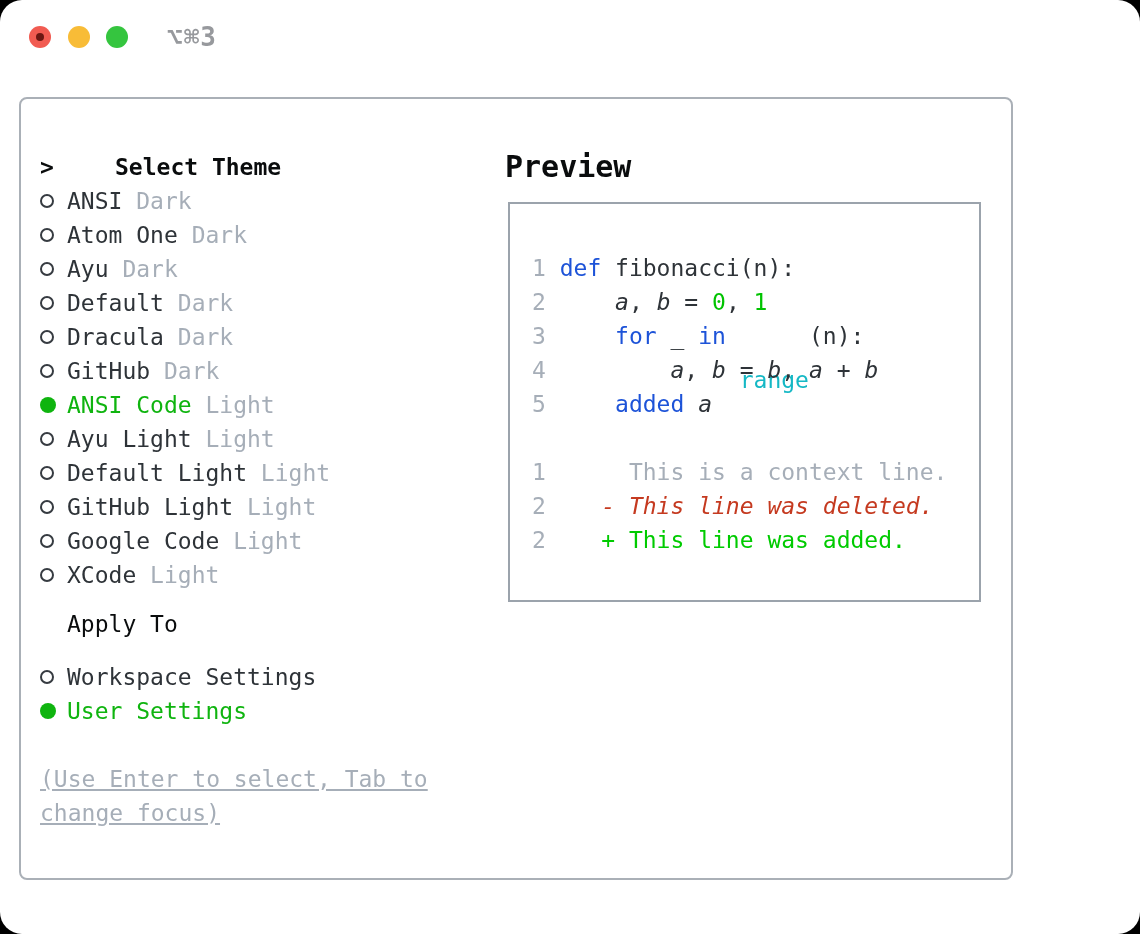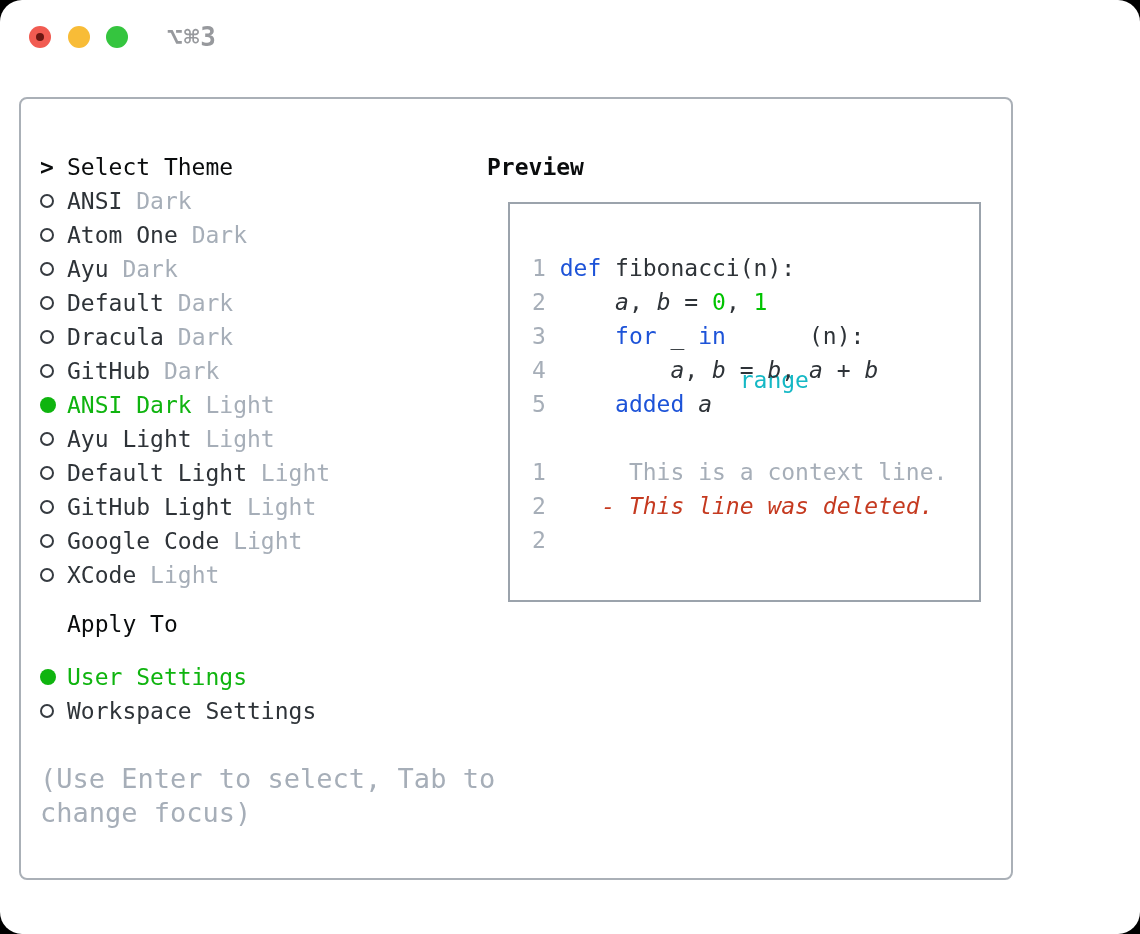--- a/index.html
+++ b/index.html
@@ -25,35 +25,35 @@
   }
   
   .main-box{
     position:absolute;left:19px;top:97px;width:990px;height:779px;
     border:2px solid var(--border_outer,#aab0b7);border-radius:8px;background:#fff;
   }
   
   .row{display:flex;align-items:center;height:34px;white-space:pre;font-size:23px;}
   .marker{display:inline-flex;width:27px;align-items:center;flex:none;}
   .prompt{font-weight:bold;color:var(--header,#0a0c0d);font-size:23px;}
-  .header-text{font-weight:normal;color:var(--header,#0a0c0d);}
+  .header-text{font-weight:bold;color:var(--header,#0a0c0d);margin-left:48px;}
   .plain-header{color:var(--header,#0a0c0d);}
   .label{color:var(--fg,#2e3338);}
   .label.green{color:var(--select_green,#0fb40f);}
   .suffix{color:var(--muted,#a6aeb8);}
   .bullet{width:10px;height:10px;border:2.5px solid #363b41;border-radius:50%;box-sizing:content-box;}
   .bullet.sel{width:16px;height:16px;border:none;background:var(--select_green,#0fb40f);}
   
   .theme-header{position:absolute;left:19px;top:51px;}
   #theme-list{position:absolute;left:19px;top:85px;}
   .apply-header{position:absolute;left:19px;top:508px;}
   #apply-list{position:absolute;left:19px;top:561px;}
-  #help{position:absolute;left:19px;top:663px;font-size:27px;line-height:34px;color:var(--muted,#a6aeb8);white-space:pre;}
+  #help{position:absolute;left:19px;top:663px;font-size:23px;line-height:34px;color:var(--muted,#a6aeb8);white-space:pre;text-decoration:underline;}
   
-  .preview-title{position:absolute;left:466px;top:51px;height:34px;line-height:34px;font-size:23px;font-weight:bold;color:var(--header,#0a0c0d);}
+  .preview-title{position:absolute;left:484px;top:51px;height:34px;line-height:34px;font-size:30px;font-weight:bold;color:var(--header,#0a0c0d);}
   .preview-box{
     position:absolute;left:487px;top:103px;width:473px;height:400px;
     border:2px solid var(--border_inner,#9ba3ac);background:#fff;
     padding:47px 0 0 22px;box-sizing:border-box;overflow:hidden;
   }
   .pline{display:flex;height:34px;line-height:34px;white-space:pre;font-size:23px;}
   .lnum{display:inline-block;width:2ch;color:var(--muted,#a6aeb8);flex:none;}
   #diff-lines{margin-top:34px;}
   .s-fg{color:var(--fg,#2e3338);}
   .s-kw{color:var(--kw,#1d53d8);}
@@ -85,51 +85,51 @@
       <span class="header-text">Select Theme</span>
     </div>
 
     <div id="theme-list">
         <div class="row"><span class="marker"><span class="bullet"></span></span><span class="label">ANSI</span><span class="suffix"> Dark</span></div>
         <div class="row"><span class="marker"><span class="bullet"></span></span><span class="label">Atom One</span><span class="suffix"> Dark</span></div>
         <div class="row"><span class="marker"><span class="bullet"></span></span><span class="label">Ayu</span><span class="suffix"> Dark</span></div>
         <div class="row"><span class="marker"><span class="bullet"></span></span><span class="label">Default</span><span class="suffix"> Dark</span></div>
         <div class="row"><span class="marker"><span class="bullet"></span></span><span class="label">Dracula</span><span class="suffix"> Dark</span></div>
         <div class="row"><span class="marker"><span class="bullet"></span></span><span class="label">GitHub</span><span class="suffix"> Dark</span></div>
-        <div class="row"><span class="marker"><span class="bullet sel"></span></span><span class="label green">ANSI Dark</span><span class="suffix"> Light</span></div>
+        <div class="row"><span class="marker"><span class="bullet sel"></span></span><span class="label green">ANSI Code</span><span class="suffix"> Light</span></div>
         <div class="row"><span class="marker"><span class="bullet"></span></span><span class="label">Ayu Light</span><span class="suffix"> Light</span></div>
         <div class="row"><span class="marker"><span class="bullet"></span></span><span class="label">Default Light</span><span class="suffix"> Light</span></div>
         <div class="row"><span class="marker"><span class="bullet"></span></span><span class="label">GitHub Light</span><span class="suffix"> Light</span></div>
         <div class="row"><span class="marker"><span class="bullet"></span></span><span class="label">Google Code</span><span class="suffix"> Light</span></div>
         <div class="row"><span class="marker"><span class="bullet"></span></span><span class="label">XCode</span><span class="suffix"> Light</span></div>
       </div>
 
     <div class="row apply-header">
       <span class="marker"></span>
       <span class="plain-header">Apply To</span>
     </div>
 
     <div id="apply-list">
+        <div class="row"><span class="marker"><span class="bullet"></span></span><span class="label">Workspace Settings</span></div>
         <div class="row"><span class="marker"><span class="bullet sel"></span></span><span class="label green">User Settings</span></div>
-        <div class="row"><span class="marker"><span class="bullet"></span></span><span class="label">Workspace Settings</span></div>
       </div>
 
     <div id="help"><div>(Use Enter to select, Tab to</div><div>change focus)</div></div>
 
     <div class="preview-title">Preview</div>
 
     <div class="preview-box">
       <div id="code-lines">
           <div class="pline"><span class="lnum">1</span><span class="s-kw">def</span><span class="s-fg"> fibonacci(n):</span></div>
           <div class="pline"><span class="lnum">2</span><span class="s-fg">    </span><span class="s-var">a</span><span class="s-fg">, </span><span class="s-var">b</span><span class="s-fg"> = </span><span class="s-num">0</span><span class="s-fg">, </span><span class="s-num">1</span></div>
           <div class="pline"><span class="lnum">3</span><span class="s-fg">    </span><span class="s-kw">for</span><span class="s-fg"> _ </span><span class="s-kw">in</span><span class="s-fg"> </span><span class="s-bi">range</span><span class="s-fg">(n):</span></div>
           <div class="pline"><span class="lnum">4</span><span class="s-fg">        </span><span class="s-var">a</span><span class="s-fg">, </span><span class="s-var">b</span><span class="s-fg"> = </span><span class="s-var">b</span><span class="s-fg">, </span><span class="s-var">a</span><span class="s-fg"> + </span><span class="s-var">b</span></div>
           <div class="pline"><span class="lnum">5</span><span class="s-fg">    </span><span class="s-kw">added</span><span class="s-fg"> </span><span class="s-var">a</span></div>
         </div>
       <div id="diff-lines">
           <div class="pline"><span class="lnum">1</span><span class="s-gray">     This is a context line.</span></div>
           <div class="pline"><span class="lnum">2</span><span class="s-fg">   </span><span class="s-del">- This line was deleted.</span></div>
-          <div class="pline"><span class="lnum">2</span><span class="s-fg">   </span></div>
+          <div class="pline"><span class="lnum">2</span><span class="s-fg">   </span><span class="s-add">+ This line was added.</span></div>
         </div>
     </div>
 
   </div>
 </div>
 
 </body></html>

